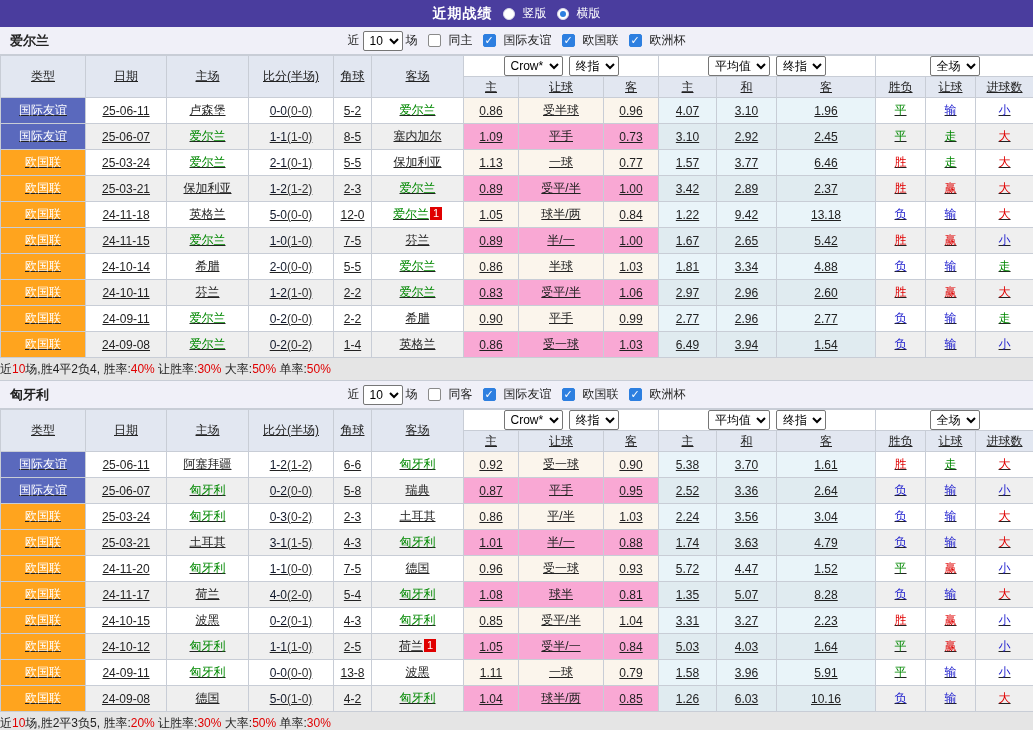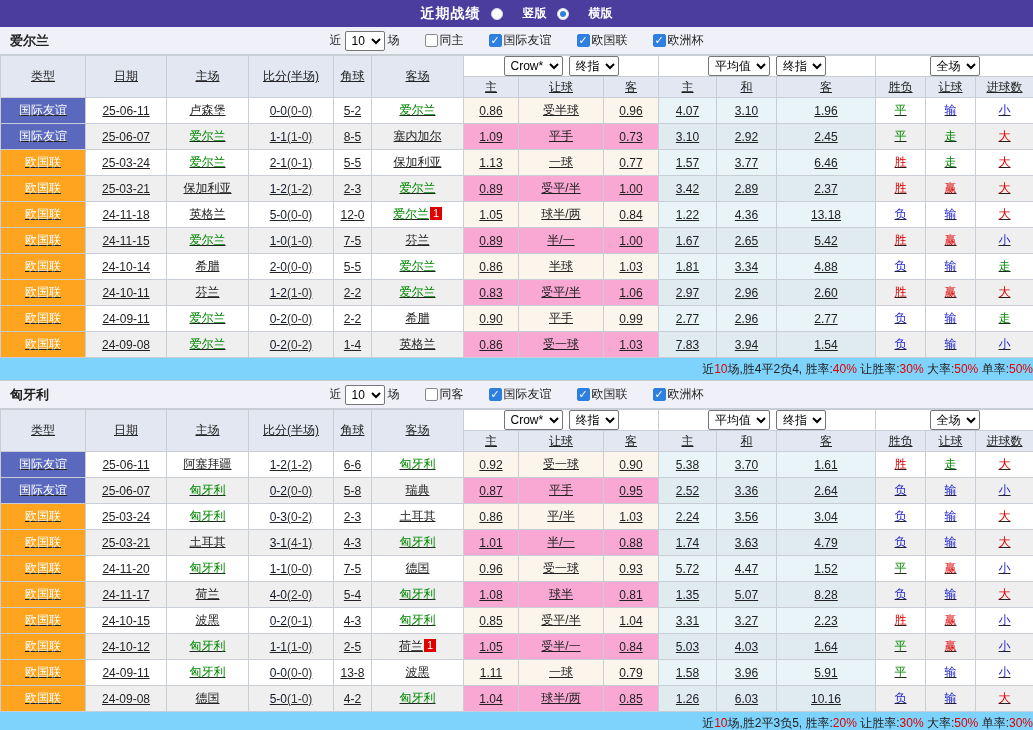--- a/index.html
+++ b/index.html
@@ -15,21 +15,21 @@
   .titlebar {
     height: 27px;
     background: #4a3d9e;
     color: #fff;
     display: flex;
     align-items: center;
     justify-content: center;
     gap: 10px;
   }
   .titlebar .title { font-weight: bold; font-size: 14px; letter-spacing: 1px; }
-  .radio-opt { display: inline-flex; align-items: center; gap: 20px; cursor: pointer; font-size: 12px; font-weight: bold; }
+  .radio-opt { display: inline-flex; align-items: center; gap: 8px; cursor: pointer; font-size: 12px; }
   .radio {
     width: 12px; height: 12px; border-radius: 50%;
     background: #fff; display: inline-block; position: relative;
     border: 1px solid #d8d8e8;
   }
   .radio.checked::after {
     content: ""; position: absolute; left: 2px; top: 2px; right: 2px; bottom: 2px;
     border-radius: 50%; background: #2d7fe0;
   }
   
@@ -40,21 +40,21 @@
     display: flex; align-items: center; position: relative;
   }
   .team { position: absolute; left: 10px; font-weight: bold; color: #222; font-size: 13px; }
   .filter-controls { margin: 0 auto; display: flex; align-items: center; gap: 3px; }
   .flabel { color: #222; }
   select {
     font-size: 12px; height: 20px;
     border: 1px solid #767676; border-radius: 2px;
     background: #fff; font-family: inherit; padding: 0 2px;
   }
-  .cb { display: inline-flex; align-items: center; gap: 2px; margin-left: 22px; cursor: pointer; }
+  .cb { display: inline-flex; align-items: center; gap: 8px; margin-left: 7px; cursor: pointer; }
   .box {
     width: 13px; height: 13px; border: 1px solid #8a8a8a; background: #fff;
     display: inline-flex; align-items: center; justify-content: center; border-radius: 2px;
   }
   .box.checked { background: #2d7fe0; border-color: #2d7fe0; color: #fff; font-size: 11px; line-height: 1; }
   
   table.grid { border-collapse: collapse; table-layout: fixed; width: 1033px; text-decoration: underline; }
   .grid th, .grid td {
     border: 1px solid #c8cdd6;
     text-align: center; padding: 0 1px;
@@ -75,22 +75,22 @@
   .c-red  { color: #e00000; }
   .c-green{ color: #008800; }
   .c-blue { color: #1a1acd; }
   .score-red { color: #0f172a; }
   .half { color: #333; }
   .badge {
     display: inline-block; background: #e00000; color: #fff;
     font-size: 11px; line-height: 13px; padding: 0 3px; margin-left: 1px; vertical-align: 1px;
   }
   .summary {
-    height: 23px; line-height: 23px; text-align: right;
-    background: #7dd3fc; border-bottom: 1px solid #c8cdd6; color: #222;
+    height: 23px; line-height: 23px; text-align: left;
+    background: #e5e5e5; border-bottom: 1px solid #c8cdd6; color: #222;
   }
   .summary .red { color: #e00000; }
 </style>
 </head>
 <body>
 
 <div class="titlebar">
   <span class="title">近期战绩</span>
   <label class="radio-opt">
     <span class="radio"></span>
@@ -243,21 +243,21 @@
             <td class="type-orange">欧国联</td>
             <td>24-11-18</td>
             <td><span>英格兰</span></td>
             <td><span class="score-red">5-0</span><span class="half">(0-0)</span></td>
             <td>12-0</td>
             <td class="green"><span>爱尔兰</span><span class="badge">1</span></td>
             <td class="crow">1.05</td>
             <td class="crow">球半/两</td>
             <td class="crow">0.84</td>
             <td class="avg">1.22</td>
-            <td class="avg">4.36</td>
+            <td class="avg">9.42</td>
             <td class="avg">13.18</td>
             <td class="c-blue">负</td>
             <td class="c-blue">输</td>
             <td class="c-red">大</td>
           </tr>
           <tr class="even">
             <td class="type-orange">欧国联</td>
             <td>24-11-15</td>
             <td class="green"><span>爱尔兰</span></td>
             <td><span class="score-red">1-0</span><span class="half">(1-0)</span></td>
@@ -327,21 +327,21 @@
           <tr class="even">
             <td class="type-orange">欧国联</td>
             <td>24-09-08</td>
             <td class="green"><span>爱尔兰</span></td>
             <td><span class="score-red">0-2</span><span class="half">(0-2)</span></td>
             <td>1-4</td>
             <td><span>英格兰</span></td>
             <td class="crow">0.86</td>
             <td class="crow">受一球</td>
             <td class="crow">1.03</td>
-            <td class="avg">7.83</td>
+            <td class="avg">6.49</td>
             <td class="avg">3.94</td>
             <td class="avg">1.54</td>
             <td class="c-blue">负</td>
             <td class="c-blue">输</td>
             <td class="c-blue">小</td>
           </tr>
         </tbody>
       </table>
       <div class="summary"><span>近</span><span class="red">10</span><span>场,胜4平2负4, 胜率:</span><span class="red">40%</span><span> 让胜率:</span><span class="red">30%</span><span> 大率:</span><span class="red">50%</span><span> 单率:</span><span class="red">50%</span></div>
     </div>
@@ -461,21 +461,21 @@
             <td class="avg">3.56</td>
             <td class="avg">3.04</td>
             <td class="c-blue">负</td>
             <td class="c-blue">输</td>
             <td class="c-red">大</td>
           </tr>
           <tr class="even">
             <td class="type-orange">欧国联</td>
             <td>25-03-21</td>
             <td><span>土耳其</span></td>
-            <td><span class="score-red">3-1</span><span class="half">(4-1)</span></td>
+            <td><span class="score-red">3-1</span><span class="half">(1-5)</span></td>
             <td>4-3</td>
             <td class="green"><span>匈牙利</span></td>
             <td class="crow">1.01</td>
             <td class="crow">半/一</td>
             <td class="crow">0.88</td>
             <td class="avg">1.74</td>
             <td class="avg">3.63</td>
             <td class="avg">4.79</td>
             <td class="c-blue">负</td>
             <td class="c-blue">输</td>

